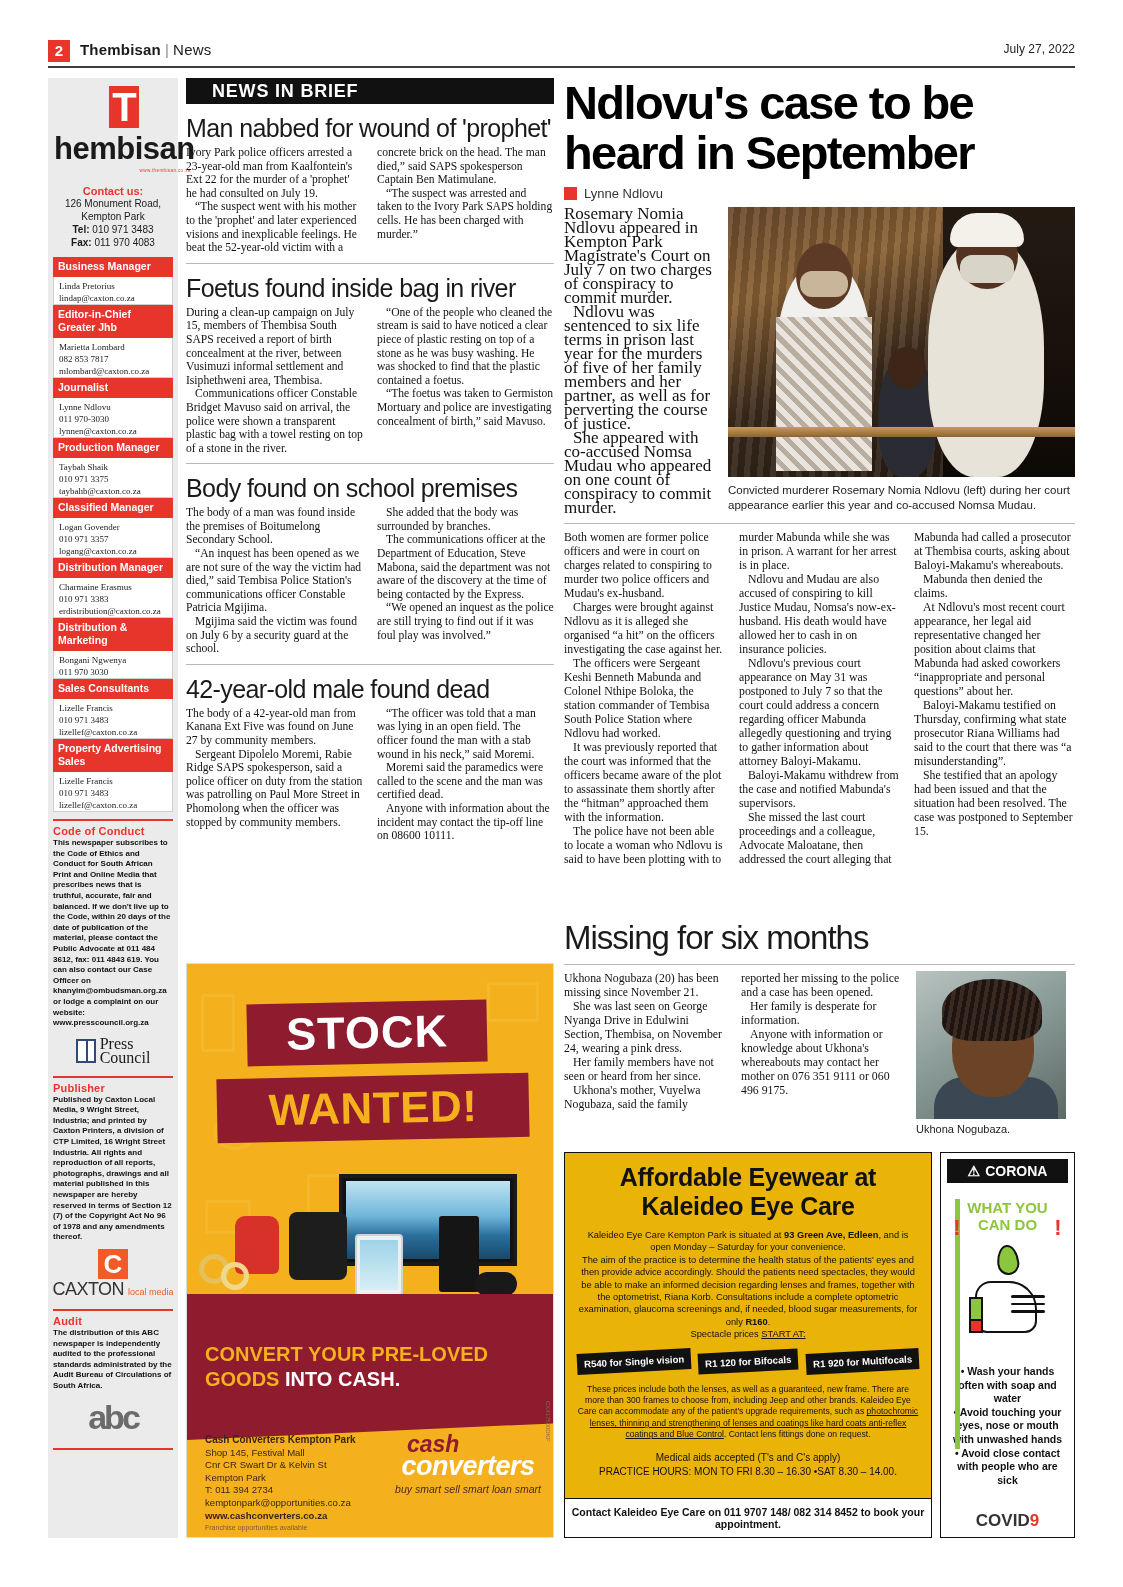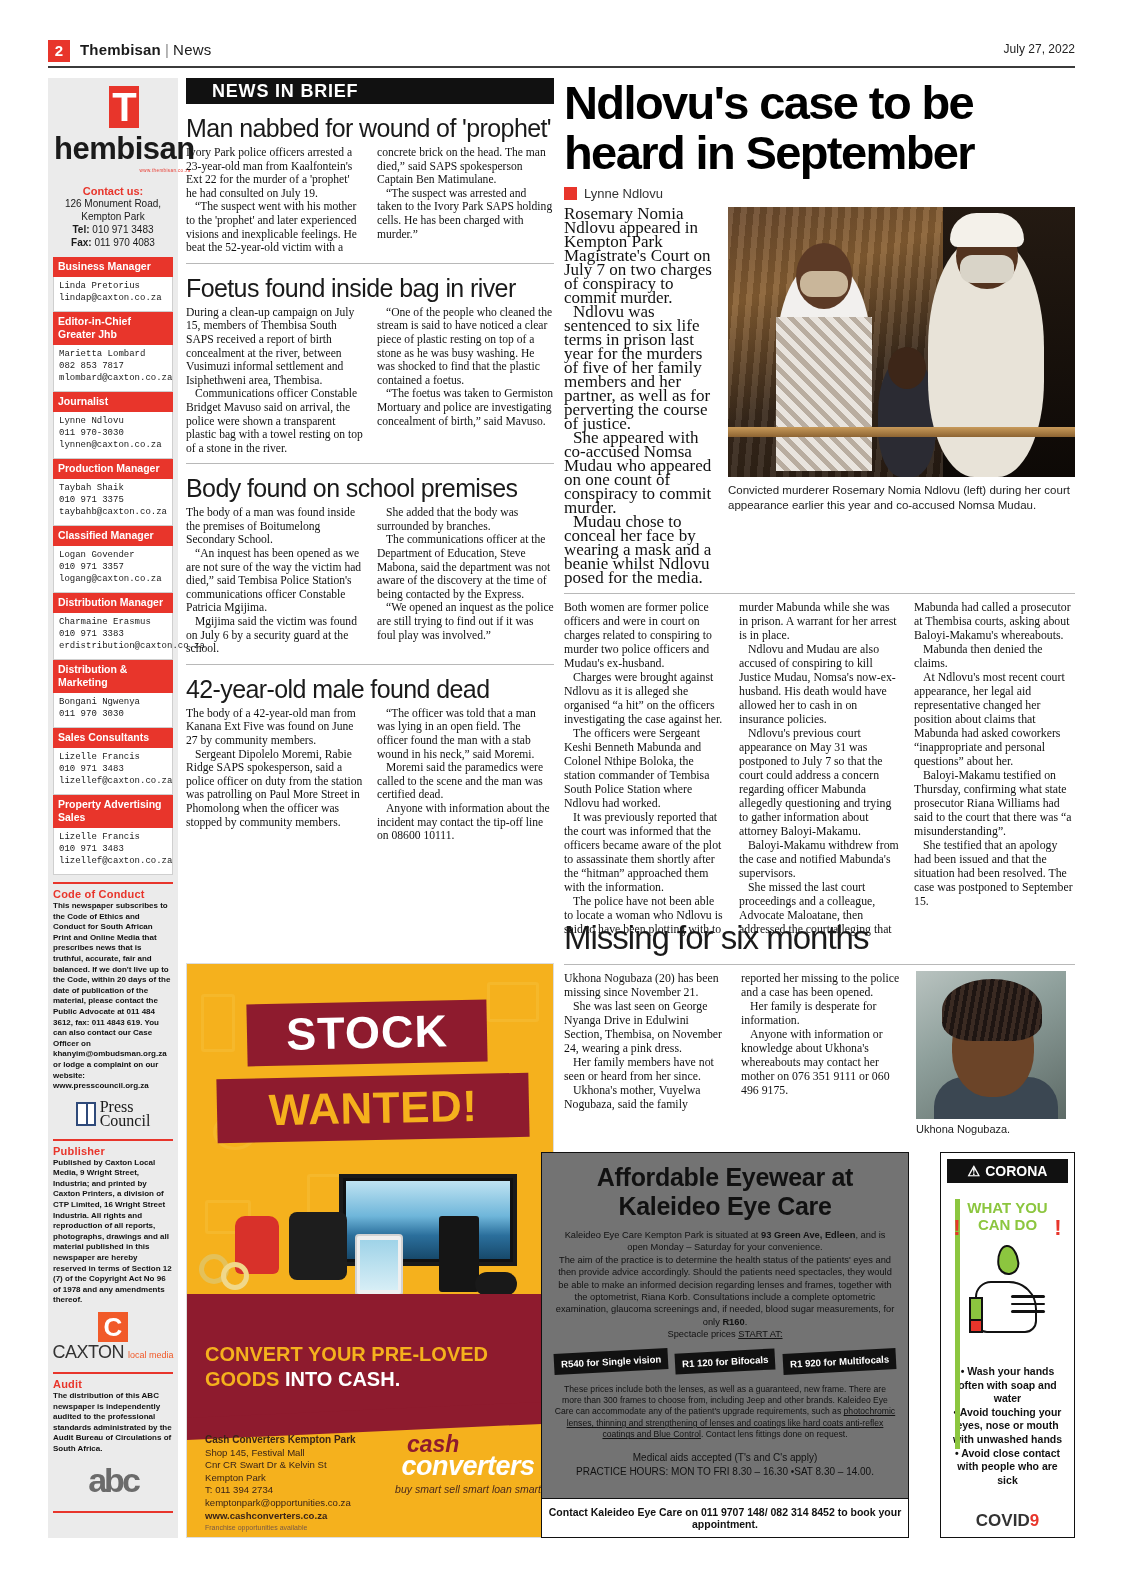--- a/index.html
+++ b/index.html
@@ -66,22 +66,22 @@
   .contact-lines b { font-weight: bold; }
 
   .staff { margin: 8px 5px 0; }
   .staff-head {
     background: #e8352b; color: #fff; font-family: "Liberation Sans", sans-serif;
     font-weight: bold; font-size: 10.5px; line-height: 13px;
     padding: 3px 5px 4px;
   }
   .staff-body {
     background: #fff; border: 1px solid #cfcfcf; border-top: none;
-    font-family: Liberation Mono, monospace; font-size: 9px; line-height: 12px;
-    color: #1a1a1a; padding: 3px 5px 7px;
+    font-family: Liberation Serif, serif; font-size: 9px; line-height: 12px;
+    color: #1a1a1a; padding: 3px 5px 0;
   }
 
   .redrule { height: 2px; background: #e8352b; margin: 7px 5px 4px; }
   .side-head {
     color: #e8352b; font-family: "Liberation Sans", sans-serif; font-weight: bold;
     font-size: 11px; padding: 0 5px; letter-spacing: .2px;
   }
   .side-body {
     font-family: "Liberation Sans", sans-serif; font-size: 8px; line-height: 10.6px;
     color: #111; padding: 1px 5px 0; font-weight: bold;
@@ -313,22 +313,22 @@
     color: #4a2a1c; margin-top: 4px;
   }
   .cc-vert {
     position: absolute; right: 2px; bottom: 96px;
     font-family: "Liberation Sans", sans-serif; font-size: 6px; color: #8a6b4a;
     writing-mode: vertical-rl;
   }
 
   
   .eye-ad {
-    position: absolute; left: 541px; top: 1152px; width: 368px; height: 386px;
-    border: 1.5px solid #111; background: #737373; padding: 10px 12px;
+    position: absolute; left: 564px; top: 1152px; width: 368px; height: 386px;
+    border: 1.5px solid #111; background: #eab308; padding: 10px 12px;
   }
   .eye-ad h3 {
     text-align: center; font-family: "Liberation Sans", sans-serif; font-weight: bold;
     font-size: 25px; line-height: 29px; color: #111; letter-spacing: -.3px;
   }
   .eye-copy {
     font-family: "Liberation Sans", sans-serif; font-size: 9.3px; line-height: 12.4px;
     color: #111; text-align: center; margin-top: 8px;
   }
   .eye-copy b { font-weight: bold; }
@@ -579,21 +579,20 @@
     <div class="byline">
       <span class="sq"></span>
       <span>Lynne Ndlovu</span>
     </div>
 
     <div class="lead-wrap">
       <div class="lead-col">
         <p>Rosemary Nomia Ndlovu appeared in Kempton Park Magistrate's Court on July 7 on two charges of conspiracy to commit murder.</p>
         <p>Ndlovu was sentenced to six life terms in prison last year for the murders of five of her family members and her partner, as well as for perverting the course of justice.</p>
         <p>She appeared with co-accused Nomsa Mudau who appeared on one count of conspiracy to commit murder.</p>
-        <p>Mudau chose to conceal her face by wearing a mask and a beanie whilst Ndlovu posed for the media.</p>
       </div>
       <div class="photo-col">
         <div class="photo">
           <div class="ph-wall"></div>
           <div class="ph-dark"></div>
           <div class="ph-person p1"></div>
           <div class="p1pat"></div>
           <div class="p1head"></div>
           <div class="p1mask"></div>
           <div class="ph-person p3"></div>

